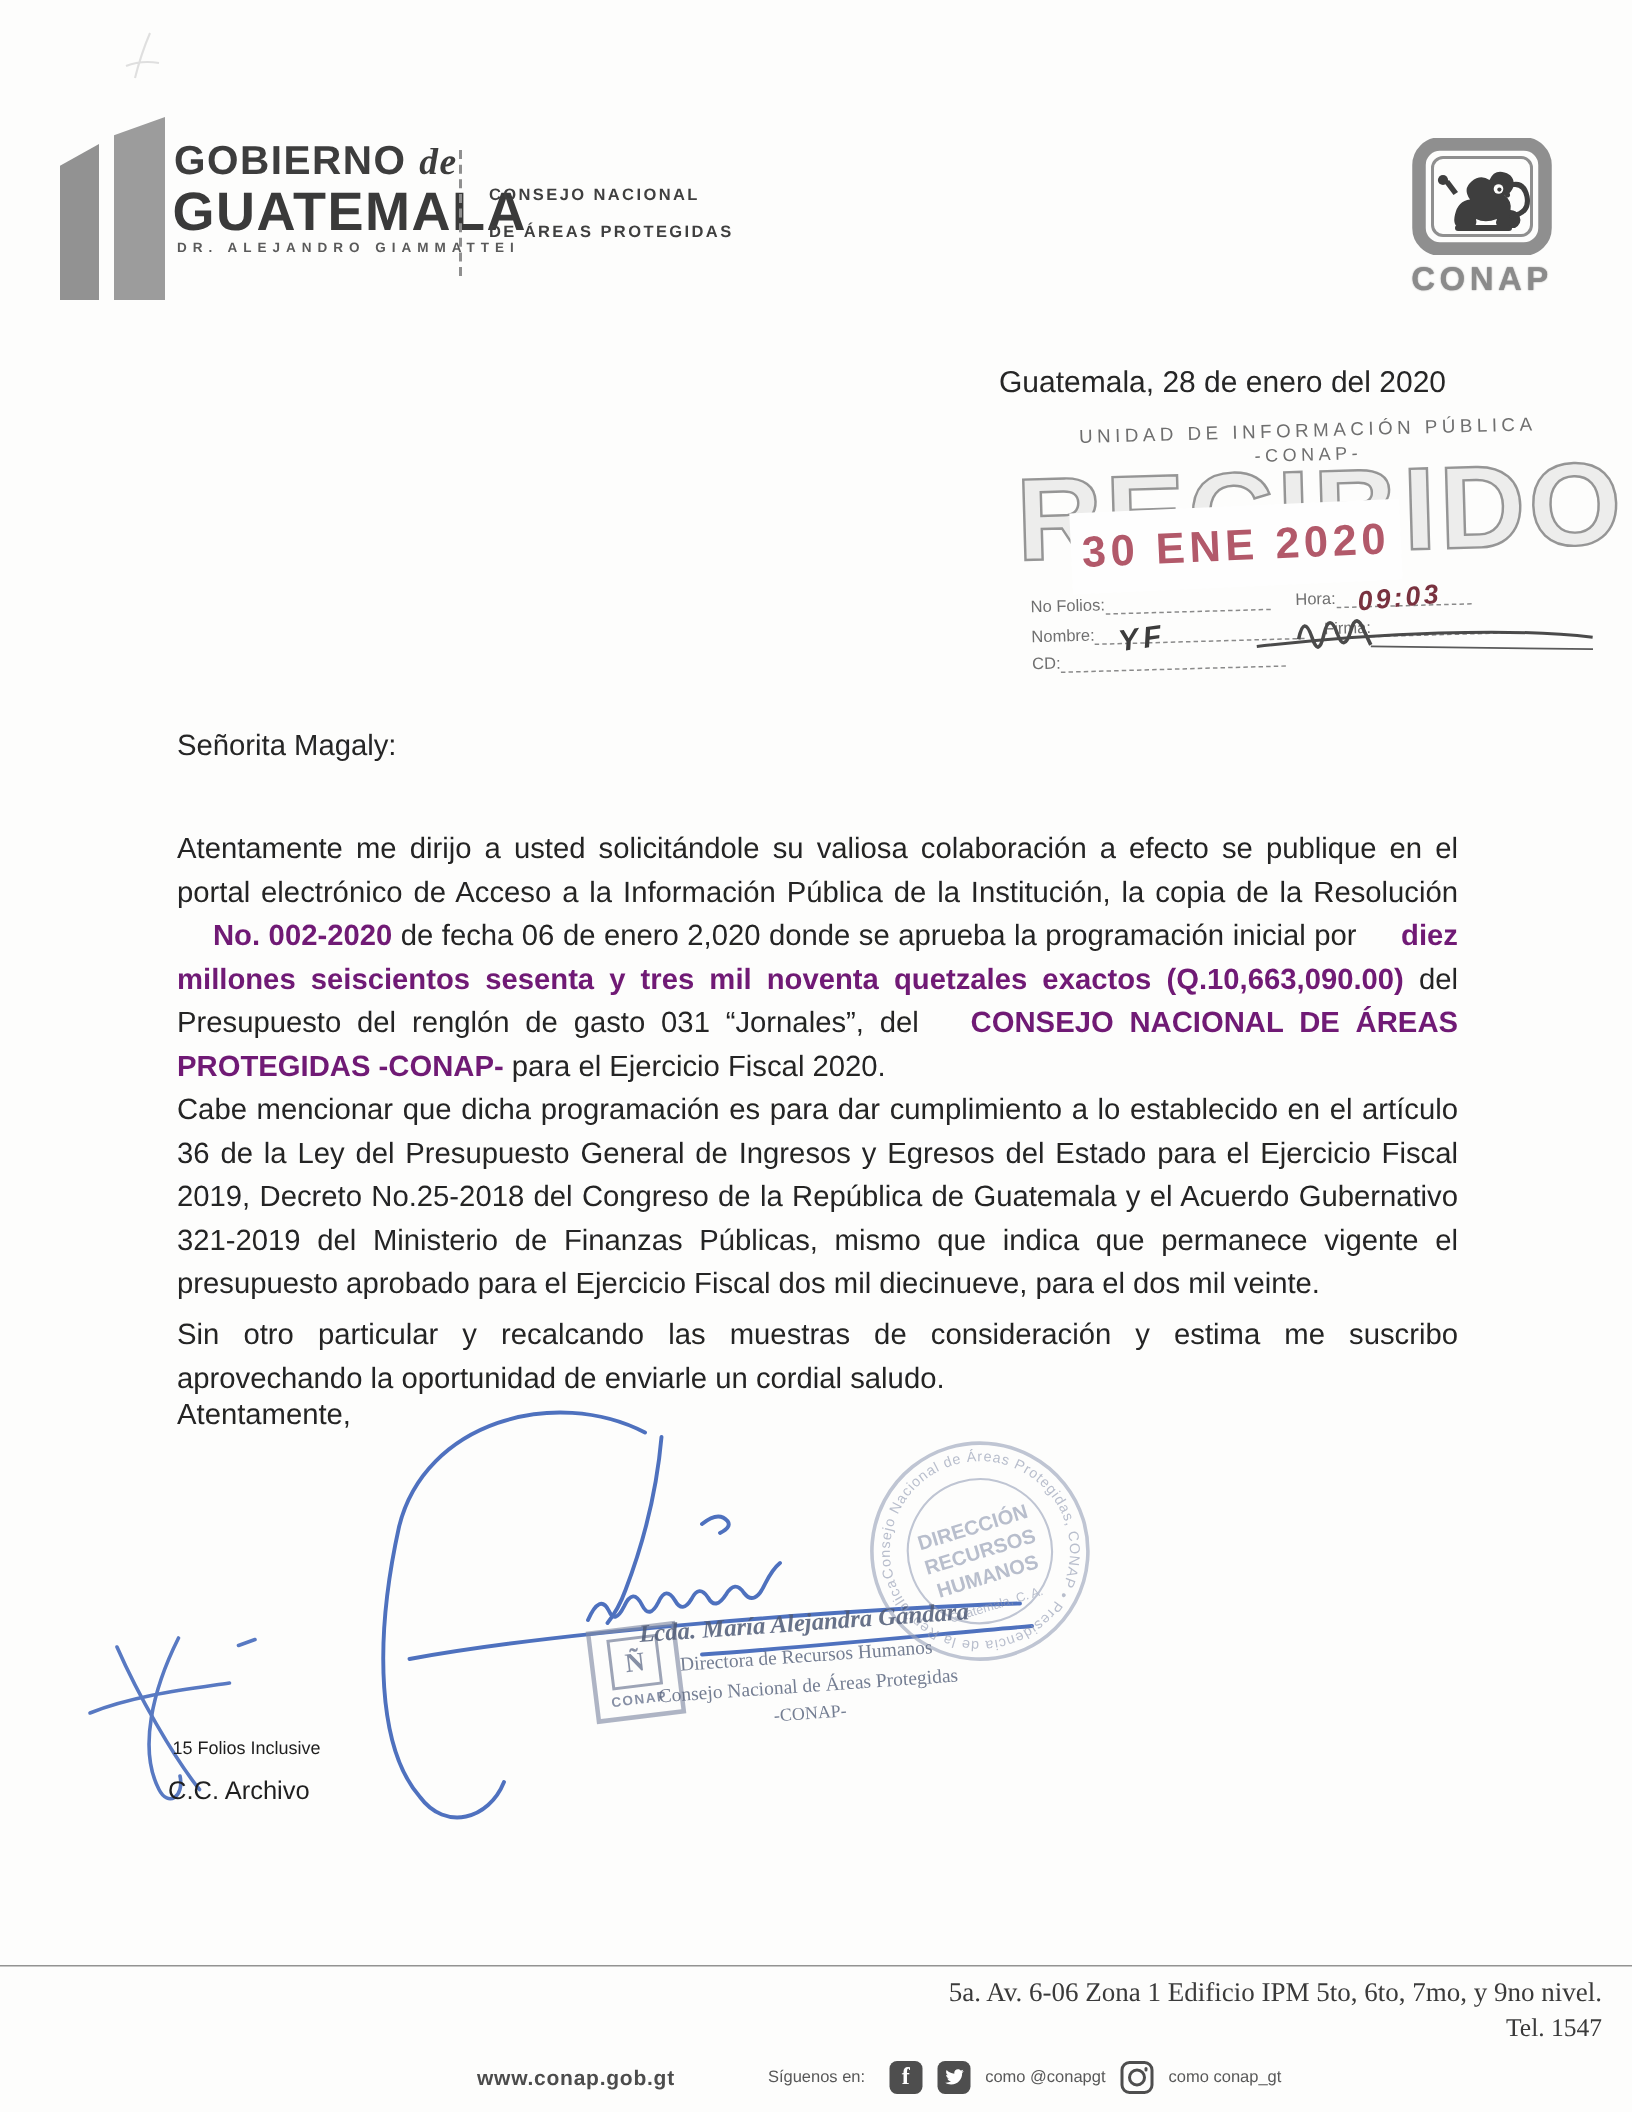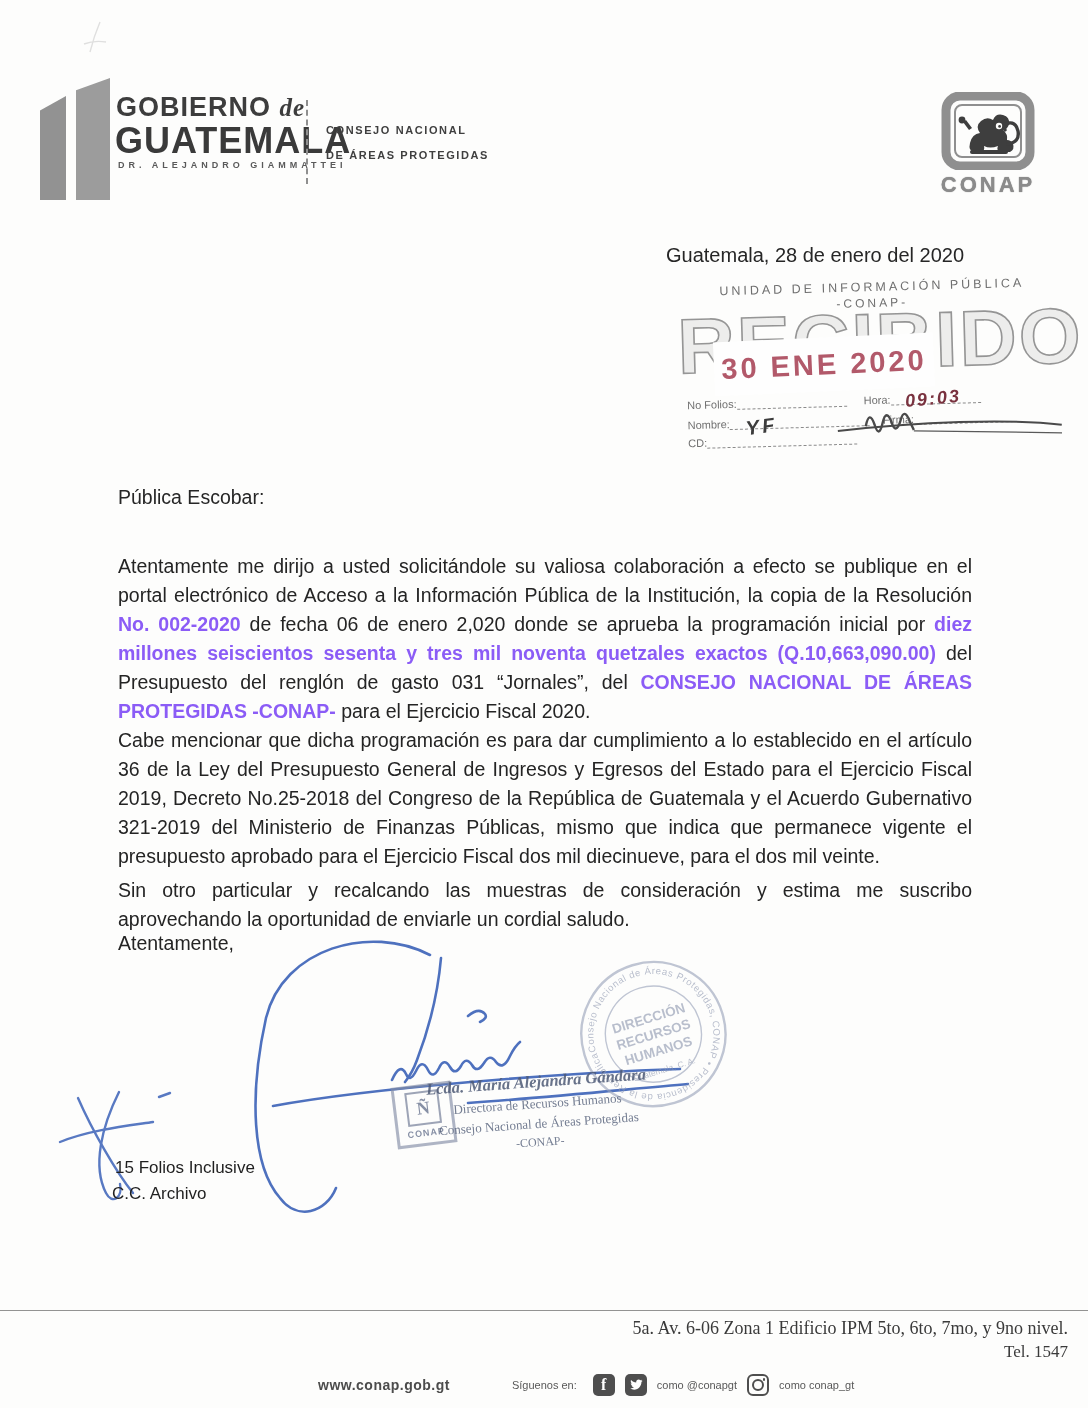--- a/index.html
+++ b/index.html
@@ -40,37 +40,37 @@
   .rline{display:inline-block;border-bottom:1.3px dashed #8a8a8a;height:10px;vertical-align:bottom;}
   .hand-hora{position:absolute;left:218px;top:110px;font-size:18px;font-weight:700;font-style:italic;
              color:#79323f;transform:rotate(-4deg);letter-spacing:2px;}
   .hand-yf{position:absolute;left:58px;top:132px;font-size:20px;font-weight:700;font-style:italic;
            color:#3c3c3c;transform:rotate(-6deg);letter-spacing:3px;}
 
   
   .recipient{left:118px;top:318px;font-size:20px;font-weight:700;line-height:29.5px;color:#1f1f1f;}
   .salutation{left:118px;top:486px;font-size:19.5px;color:#262626;}
   .para{left:118px;width:854px;font-size:19.5px;line-height:29px;text-align:justify;color:#242424;}
-  .para b{color:#8b5cf6;}
+  .para b{color:#701a75;margin-left:24px;}
   .p1{top:532px;} .p2{top:706px;} .p3{top:860px;margin-top:16px;}
   .closing{left:118px;top:932px;font-size:19.5px;color:#242424;}
 
   
   .name-stamp{left:408px;top:1072px;width:260px;text-align:center;transform:rotate(-4deg);
               font-family:"Liberation Serif",serif;color:#5d6880;opacity:.85;}
   .name-stamp .l1{font-size:16.5px;font-weight:700;font-style:italic;color:#4e5a76;}
   .name-stamp .l2,.name-stamp .l3{font-size:13px;margin-top:4px;}
   .name-stamp .l4{font-size:12px;margin-top:3px;}
   .sq-stamp{left:394px;top:1084px;width:54px;height:56px;border:3px solid rgba(130,140,165,.8);
             transform:rotate(-7deg);opacity:.8;text-align:center;}
   .sq-stamp .inner{margin:4px auto 0;width:30px;height:30px;border:2px solid rgba(120,130,155,.9);
                    font-size:18px;font-weight:700;color:#6a7590;line-height:30px;font-family:"Liberation Serif",serif;}
   .sq-stamp .word{font-size:9px;font-weight:700;letter-spacing:1px;color:#6a7590;margin-top:3px;}
   .round-stamp{left:568px;top:948px;opacity:.62;transform:rotate(-17deg);}
-  .folios{left:115px;top:1158px;font-size:17px;color:#1f1f1f;}
+  .folios{left:115px;top:1158px;font-size:12px;color:#1f1f1f;}
   .cc{left:112px;top:1184px;font-size:17px;color:#1f1f1f;}
 
   
   .foot-rule{left:0;top:1310px;width:1088px;border-top:1.6px solid #6f6f6f;opacity:.75;}
   .foot-addr{left:0;top:1318px;width:1068px;text-align:right;font-family:"Liberation Serif",serif;
              font-size:18px;color:#3a3a3a;}
   .foot-tel{left:0;top:1342px;width:1068px;text-align:right;font-family:"Liberation Serif",serif;
             font-size:17px;color:#3a3a3a;}
   .foot-social{left:318px;top:1374px;display:flex;align-items:center;gap:10px;}
   .site{font-size:14px;font-weight:700;color:#4c4c4c;letter-spacing:.5px;margin-right:52px;}
@@ -149,21 +149,21 @@
     <div class="hand-yf">YF</div>
 
     <svg width="376" height="168" viewBox="0 0 376 168" style="position:absolute;left:0;top:0;">
       <path d="M178 146 q4 -17 9 -1 q4 14 8 -2 q4 -15 9 0 q4 13 9 -2 q4 -13 9 1 l4 9" fill="none" stroke="#4a4a4a" stroke-width="2.4"></path>
       <path d="M150 150 C 230 143, 320 142, 374 150" fill="none" stroke="#4a4a4a" stroke-width="2"></path>
       <path d="M226 152 L 374 158" fill="none" stroke="#5a5a5a" stroke-width="1.2"></path>
     </svg>
   </div>
 
 
-  <div class="abs salutation">Pública Escobar:</div>
+  <div class="abs salutation">Señorita Magaly:</div>
   <p class="abs para p1"><span>Atentamente me dirijo a usted solicitándole su valiosa colaboración a efecto se publique en el portal electrónico de Acceso a la Información Pública de la Institución, la copia de la Resolución </span><b>No. 002-2020</b><span> de fecha 06 de enero 2,020 donde se aprueba la programación inicial por </span><b>diez millones seiscientos sesenta y tres mil noventa quetzales exactos (Q.10,663,090.00)</b><span> del Presupuesto del renglón de gasto 031 “Jornales”, del </span><b>CONSEJO NACIONAL DE ÁREAS PROTEGIDAS -CONAP-</b><span> para el Ejercicio Fiscal 2020.</span></p>
   <p class="abs para p2"><span>Cabe mencionar que dicha programación es para dar cumplimiento a lo establecido en el artículo 36 de la Ley del Presupuesto General de Ingresos y Egresos del Estado para el Ejercicio Fiscal 2019, Decreto No.25-2018 del Congreso de la República de Guatemala y el Acuerdo Gubernativo 321-2019 del Ministerio de Finanzas Públicas, mismo que indica que permanece vigente el presupuesto aprobado para el Ejercicio Fiscal dos mil diecinueve, para el dos mil veinte.</span></p>
   <p class="abs para p3"><span>Sin otro particular y recalcando las muestras de consideración y estima me suscribo aprovechando la oportunidad de enviarle un cordial saludo.</span></p>
   <div class="abs closing">Atentamente,</div>
 
   <svg class="abs" style="left:40px;top:930px;" width="740" height="310" viewBox="0 0 740 310">
     <g fill="none" stroke="#3c62b8" stroke-width="2.6" stroke-linecap="round" opacity="0.9">
       <path d="M390 25 C 330 -6, 243 18, 226 88 C 209 165, 212 236, 240 268 C 257 291, 286 283, 296 258"></path>
       <path d="M401 28 C 398 62, 390 96, 377 130 C 373 141, 369 147, 365 152"></path>
       <path d="M352 150 q 8 -18 14 -6 q 4 9 10 -3 q 6 -13 12 -1 q 5 10 11 -2 q 5 -11 11 -1 q 5 9 11 -1 q 5 -10 11 -1 q 5 9 12 -2 q 6 -10 12 -1 q 7 9 14 -6 q 5 -10 10 -14"></path>

